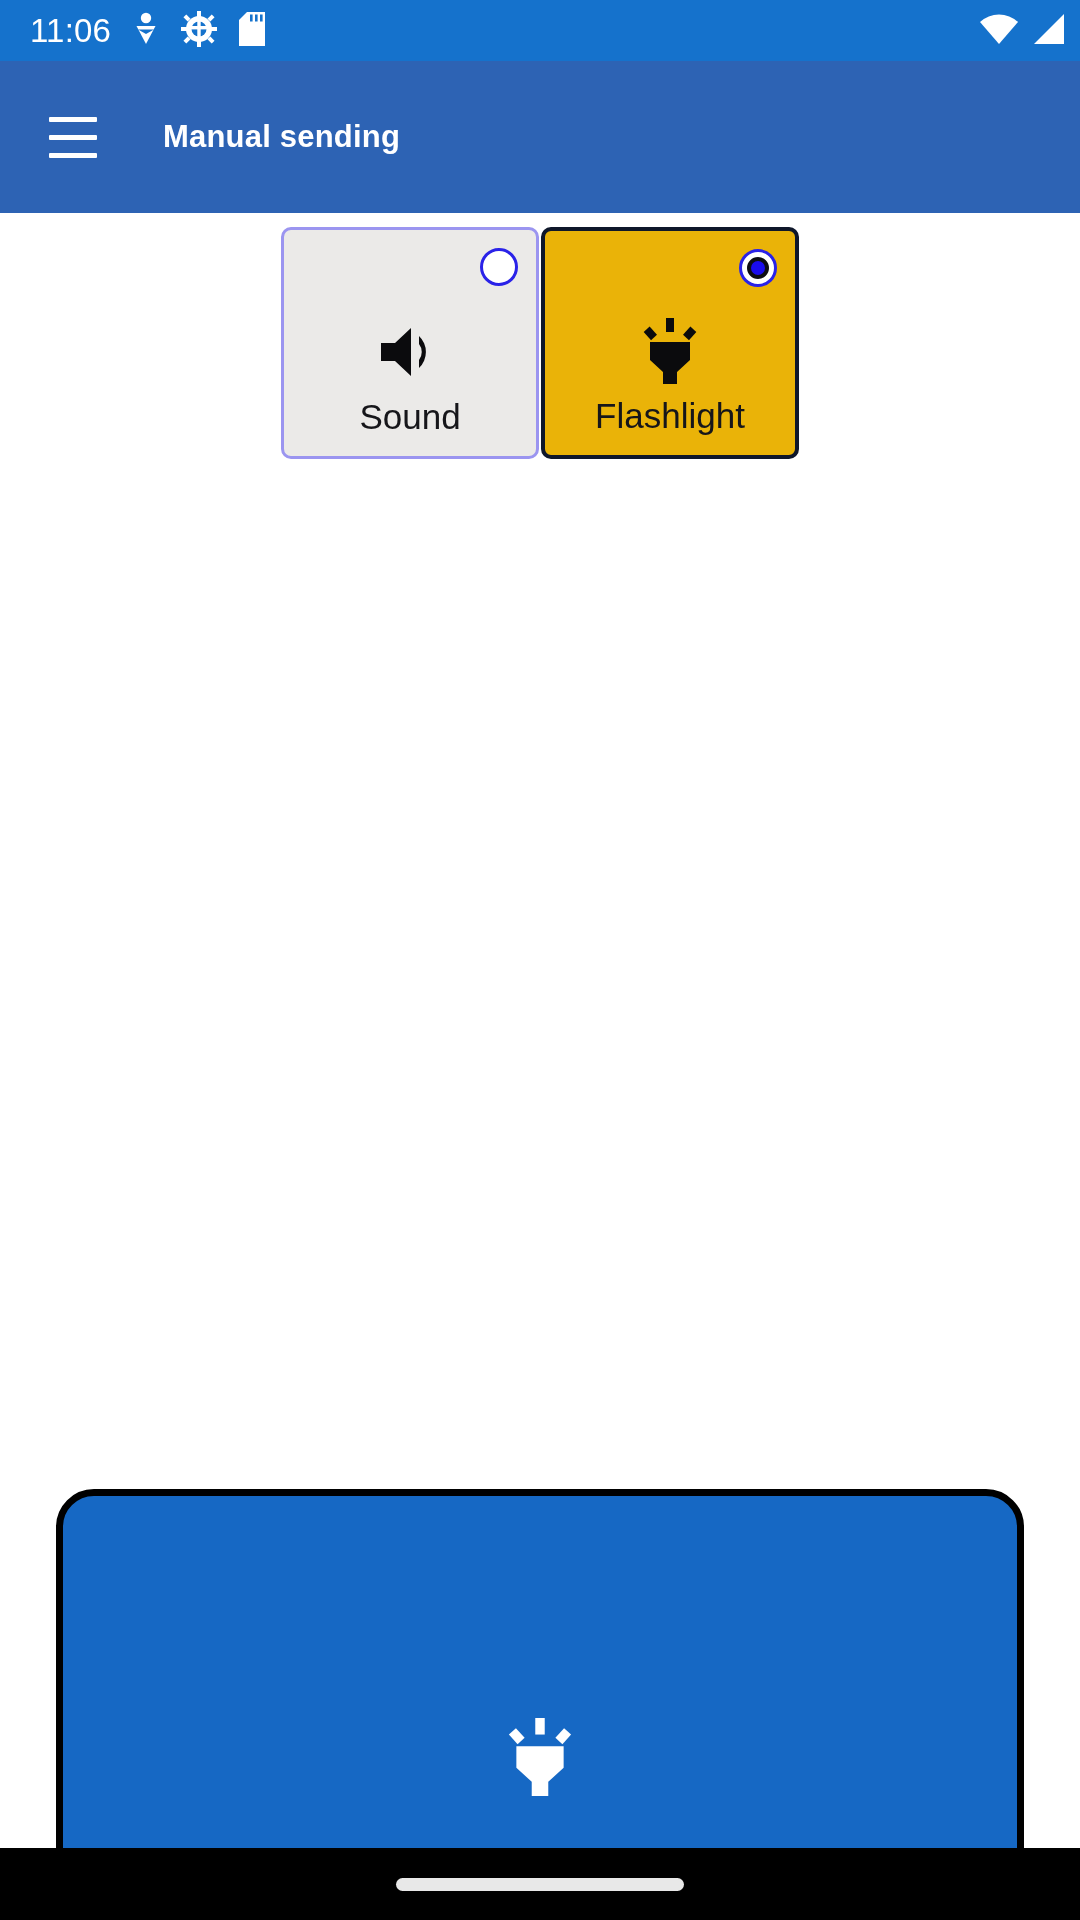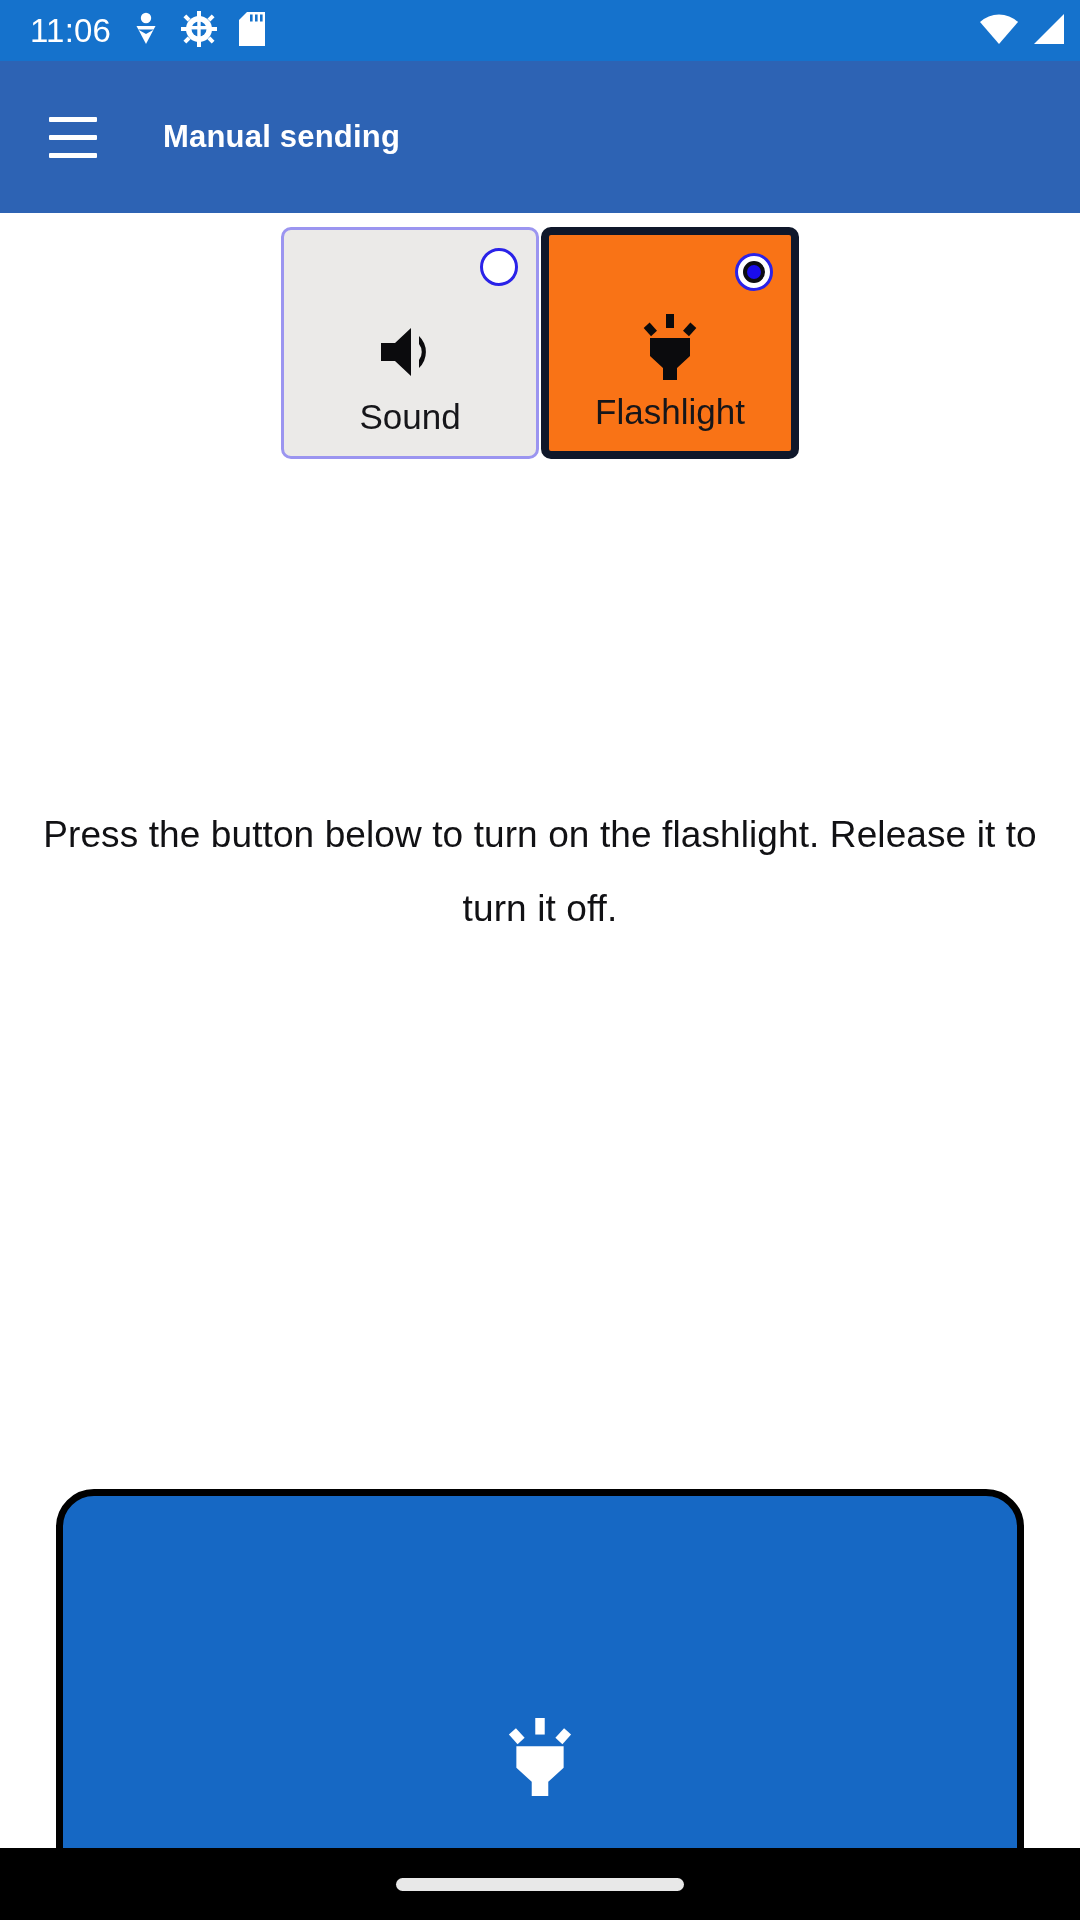--- a/index.html
+++ b/index.html
@@ -87,22 +87,22 @@
     height:232px;
     border-radius:10px;
     background:#ebeae8;
     border:3px solid #9b95f0;
     display:flex; flex-direction:column;
     align-items:center; justify-content:flex-end;
     padding-bottom:22px;
     cursor:pointer;
   }
   .mode-card.selected{
-    background:#f97316;
-    border:8px solid #0f172a;
+    background:#eab308;
+    border:4px solid #0f172a;
   }
   .mode-radio{
     position:absolute;
     top:18px; right:18px;
     width:38px; height:38px;
     border-radius:50%;
     background:#ffffff;
     border:3px solid #2a22e8;
     display:flex; align-items:center; justify-content:center;
   }
@@ -271,23 +271,20 @@
               <rect x="48" y="10" width="8" height="11" transform="rotate(42 52 15)"></rect>
               <path d="M12 24 L52 24 L52 42 L39 54 L39 66 L25 66 L25 54 L12 42 Z"></path>
             </g>
           </svg>
         </div>
         <div class="mode-label">Flashlight</div>
       </div>
 
     </div>
 
-    <div class="instruction-wrap">
-      <div class="instruction">Press the button below to turn on the flashlight. Release it to turn it off.</div>
-    </div>
 
     <div class="press-wrap">
       <div class="press-btn">
         <span>
           <svg width="76" height="78" viewBox="0 0 64 66">
             <g fill="#ffffff">
               <rect x="28" y="0" width="8" height="14"></rect>
               <rect x="8" y="10" width="8" height="11" transform="rotate(-42 12 15)"></rect>
               <rect x="48" y="10" width="8" height="11" transform="rotate(42 52 15)"></rect>
               <path d="M12 24 L52 24 L52 42 L39 54 L39 66 L25 66 L25 54 L12 42 Z"></path>

